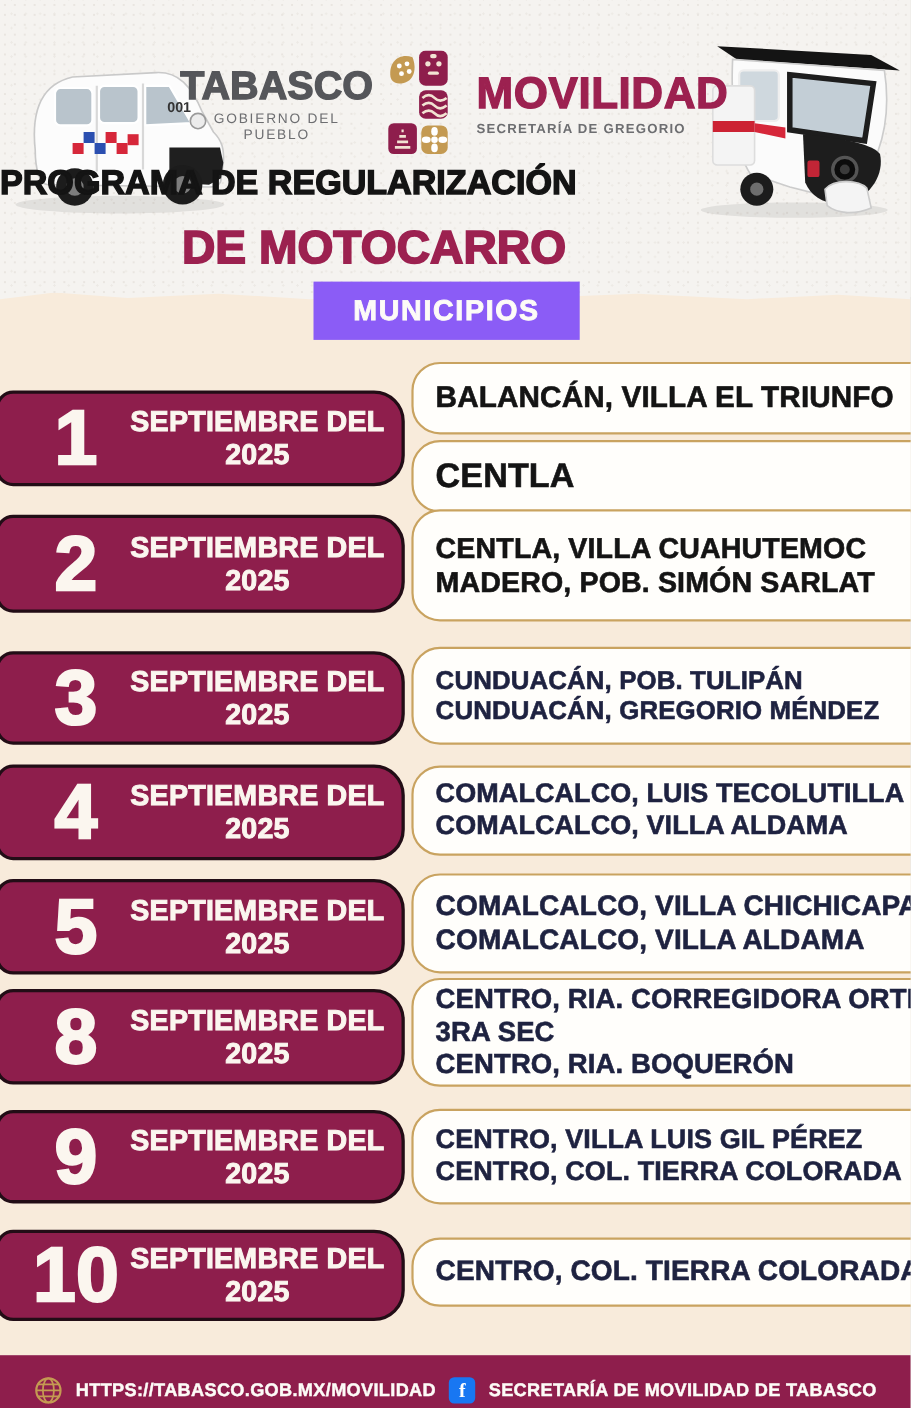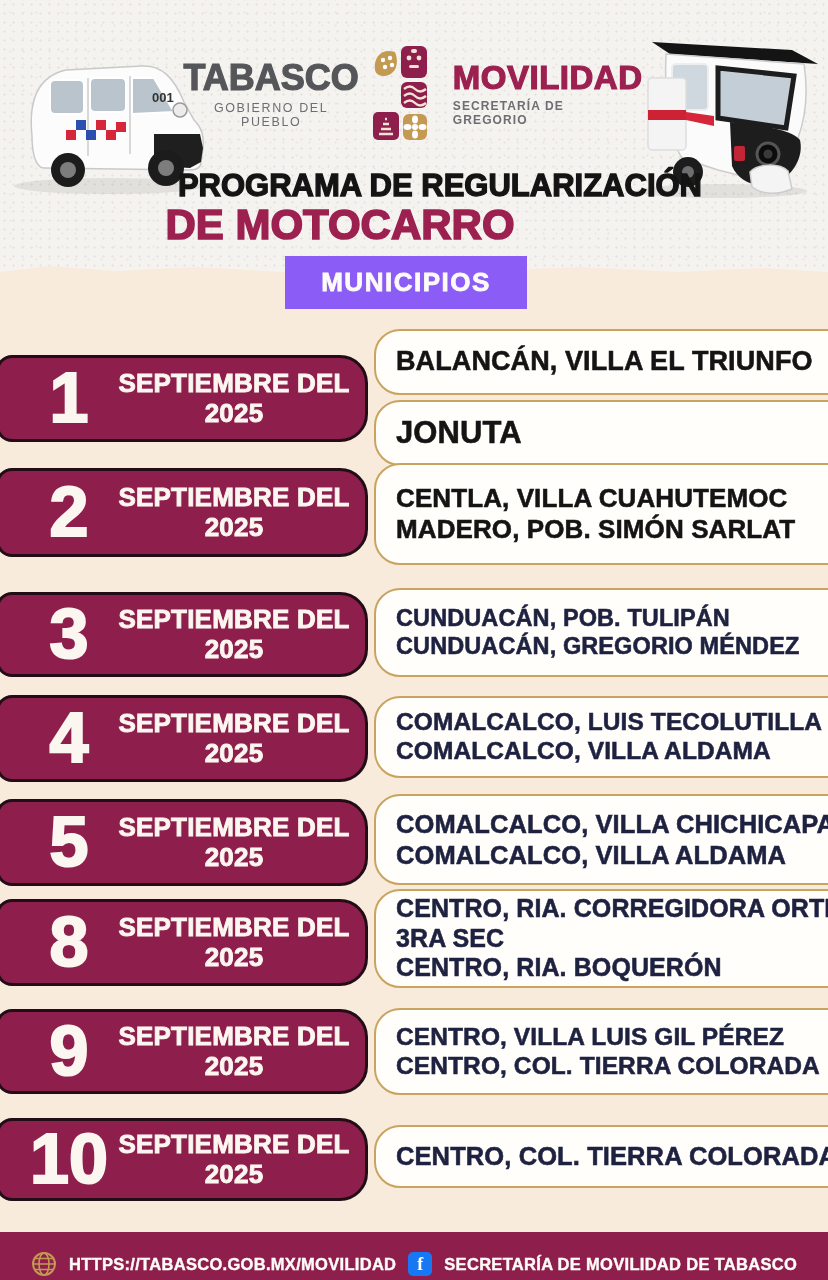--- a/index.html
+++ b/index.html
@@ -11,25 +11,25 @@
     background-size:9px 9px,13px 13px;background-position:0 0,4px 6px;}
   .cream{position:absolute;left:0;top:266px;width:828px;height:966px;background:#f8ebdb;
     clip-path:polygon(0 6px,6% 0,14% 5px,24% 1px,34% 6px,46% 0,58% 5px,70% 1px,82% 6px,92% 2px,100% 6px,100% 100%,0 100%);}
 
   .logo-bar{position:absolute;left:198px;top:40px;width:430px;height:108px;display:flex;align-items:center;justify-content:center;gap:12px;}
   .brand-left{text-align:center;}
   .brand-name{font-size:36px;font-weight:bold;color:#55565a;letter-spacing:0px;-webkit-text-stroke:1.2px #55565a;line-height:1;}
   .brand-tag{font-size:12.5px;font-weight:normal;color:#6d6e71;letter-spacing:1.6px;margin-top:5px;}
   .divider{width:3px;height:72px;background:#c49a52;border-radius:2px;}
   .brand-right{text-align:left;}
-  .dept-name{font-size:33px;font-weight:bold;color:#9c2150;letter-spacing:.5px;-webkit-text-stroke:1.2px #9c2150;line-height:1;}
+  .dept-name{font-size:40px;font-weight:bold;color:#9c2150;letter-spacing:.5px;-webkit-text-stroke:1.2px #9c2150;line-height:1;}
   .dept-sub{font-size:12px;font-weight:bold;color:#6d6e71;letter-spacing:1.1px;margin-top:5px;}
   .glyphs{flex:0 0 auto;}
 
-  .title1{position:absolute;left:0;top:168px;width:702px;text-align:right;font-size:31px;font-weight:bold;color:#141414;-webkit-text-stroke:1.3px #141414;letter-spacing:0;}
+  .title1{position:absolute;left:0;top:148px;width:702px;text-align:left;font-size:31px;font-weight:bold;color:#141414;-webkit-text-stroke:1.3px #141414;letter-spacing:0;}
   .title2{position:absolute;left:0;top:201px;width:680px;text-align:center;font-size:42px;font-weight:bold;color:#9c2150;-webkit-text-stroke:1.6px #9c2150;}
 
   .vehicle{position:absolute;}
   .veh-left{left:4px;top:36px;width:210px;height:165px;}
   .veh-right{left:622px;top:20px;width:205px;height:180px;}
 
   
   .badge{position:absolute;left:285px;top:256px;width:242px;height:53px;background:#8b5cf6;
     display:flex;align-items:center;justify-content:center;color:#fdfbf7;font-size:26px;font-weight:bold;letter-spacing:1.5px;-webkit-text-stroke:.8px #fdfbf7;}
 
@@ -170,21 +170,21 @@
     <div class="day">1</div>
     <div class="when">
       <div>SEPTIEMBRE DEL</div>
       <div>2025</div>
     </div>
   </div>
   <div class="mbox b1a">
     <div class="ln ink">BALANCÁN, VILLA EL TRIUNFO</div>
   </div>
   <div class="mbox b1b">
-    <div class="ln ink">JONUTA</div>
+    <div class="ln ink">CENTLA</div>
   </div>
 
   <div class="pill p2">
     <div class="day">2</div>
     <div class="when">
       <div>SEPTIEMBRE DEL</div>
       <div>2025</div>
     </div>
   </div>
   <div class="mbox b2">

